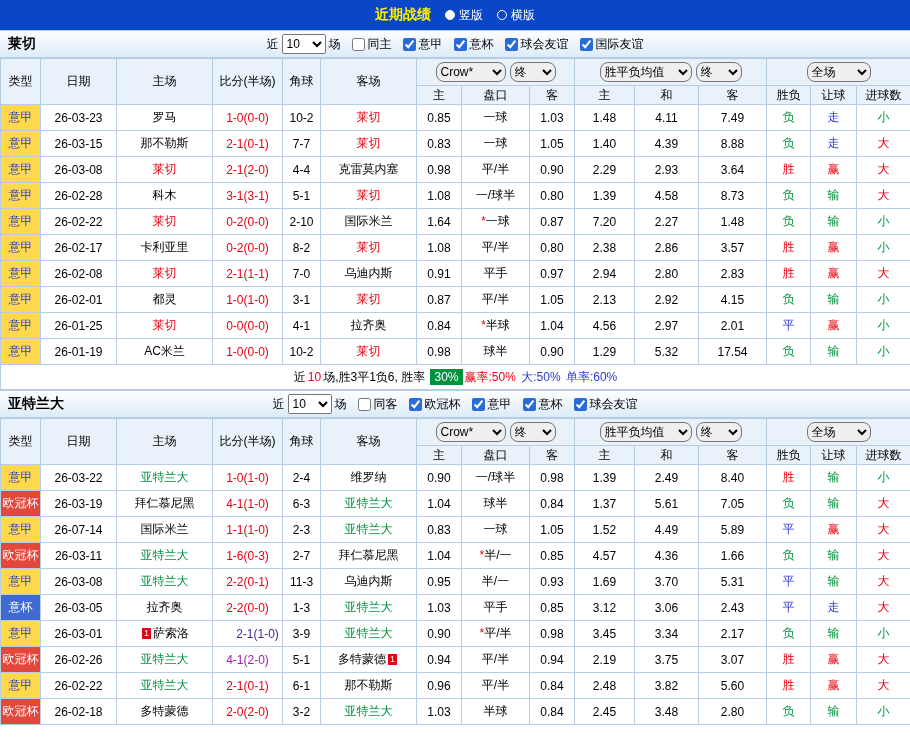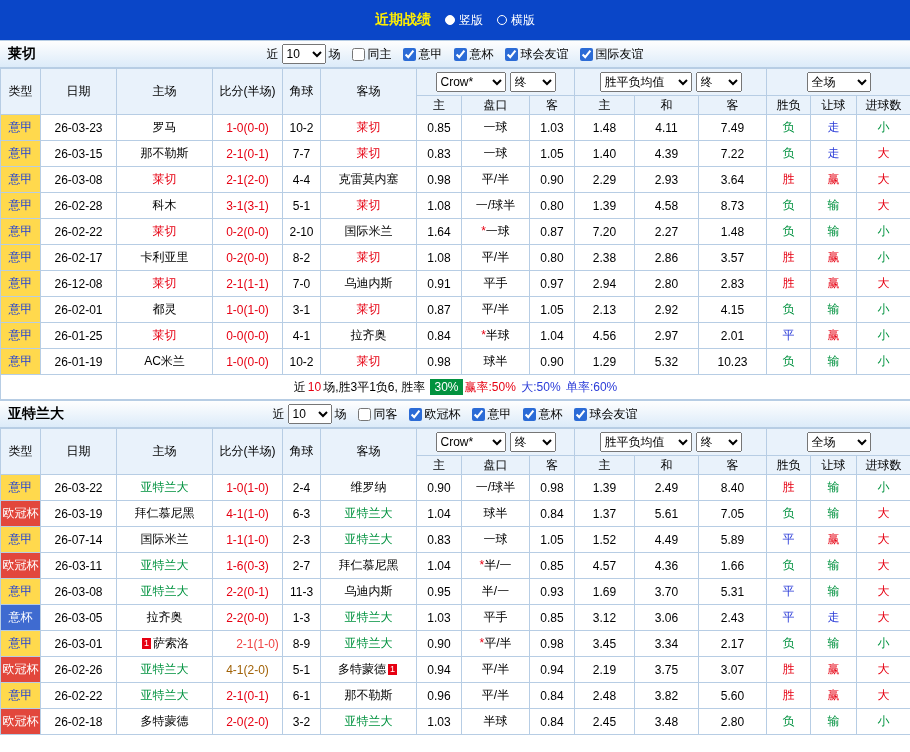--- a/index.html
+++ b/index.html
@@ -1,37 +1,37 @@
 <!DOCTYPE html>
 <html style="--border: #b7cde4; --header-bg: #e9f2fb;"><head>
 <meta charset="utf-8">
 <style>
   :root{ --border:#b7cde4; --header-bg:#e9f2fb; }
   *{box-sizing:border-box;}
   html,body{margin:0;padding:0;}
   body{width:910px;height:752px;overflow:hidden;background:#fff;
        font-family:"Liberation Sans","DejaVu Sans",sans-serif;font-size:12px;color:#000;}
-  .topbar{height:40px;display:flex;align-items:center;justify-content:center;gap:14px;background:#0a46c8;}
+  .topbar{height:30px;display:flex;align-items:center;justify-content:center;gap:14px;background:#0a46c8;}
   .topbar .title{font-size:14px;font-weight:bold;color:#ffef00;}
   .radio-opt{display:inline-flex;align-items:center;gap:4px;color:#fff;cursor:pointer;}
   .rdot{width:10px;height:10px;border:1px solid #fff;border-radius:50%;display:inline-block;background:transparent;}
   .rdot.sel{background:#fff;}
   .strip{height:28px;background:linear-gradient(#fefefe,#dcebf9);
          border-top:1px solid var(--border);border-bottom:1px solid var(--border);
          display:flex;align-items:center;position:relative;}
   .team-name{position:absolute;left:8px;font-weight:bold;font-size:14px;}
   .filters{margin:0 auto;display:flex;align-items:center;gap:3px;}
   .filters select,.grid select{font-size:12px;height:20px;vertical-align:middle;}
   .cb{display:inline-flex;align-items:center;margin-left:8px;cursor:pointer;}
   .cb input{width:13px;height:13px;margin:0 3px 0 0;accent-color:#2b6bd6;}
   table.grid{width:910px;border-collapse:collapse;table-layout:fixed;}
   .grid th,.grid td{border:1px solid var(--border);text-align:center;padding:0;white-space:nowrap;overflow:hidden;}
   .grid thead th{background:var(--header-bg);font-weight:normal;height:27px;}
   .grid thead tr:last-child th{height:19px;}
-  .grid select{margin:0 2px;}
+  .grid select{margin:0 2px;border-radius:8px;}
   .grid tbody td{height:26px;background:#fff;}
   .grid tfoot td{height:25px;background:#fff;}
   .badge{display:inline-block;color:#fff;font-size:9px;line-height:11px;min-width:9px;height:11px;
          margin:0 2px;vertical-align:1px;}
   .rate-box{color:#fff;padding:1px 4px;margin:0 4px;}
   .summary span{margin:0 1px;}
 </style>
 </head>
 <body>
 
@@ -141,21 +141,21 @@
           <td>26-03-15</td>
           <td><span>那不勒斯</span></td>
           <td style="color: rgb(230, 0, 18);">2-1(0-1)</td>
           <td>7-7</td>
           <td><span style="color: rgb(230, 0, 18);">莱切</span></td>
           <td>0.83</td>
           <td><span>一球</span></td>
           <td>1.05</td>
           <td>1.40</td>
           <td>4.39</td>
-          <td>7.22</td>
+          <td>8.88</td>
           <td style="color: rgb(1, 146, 63);">负</td>
           <td style="color: rgb(42, 59, 216);">走</td>
           <td style="color: rgb(230, 0, 18);">大</td>
         </tr>
         <tr>
           <td style="background: rgb(255, 217, 77); color: rgb(31, 63, 216);">意甲</td>
           <td>26-03-08</td>
           <td><span style="color: rgb(230, 0, 18);">莱切</span></td>
           <td style="color: rgb(230, 0, 18);">2-1(2-0)</td>
           <td>4-4</td>
@@ -216,21 +216,21 @@
           <td>0.80</td>
           <td>2.38</td>
           <td>2.86</td>
           <td>3.57</td>
           <td style="color: rgb(230, 0, 18);">胜</td>
           <td style="color: rgb(230, 0, 18);">赢</td>
           <td style="color: rgb(1, 146, 63);">小</td>
         </tr>
         <tr>
           <td style="background: rgb(255, 217, 77); color: rgb(31, 63, 216);">意甲</td>
-          <td>26-12-08</td>
+          <td>26-02-08</td>
           <td><span style="color: rgb(230, 0, 18);">莱切</span></td>
           <td style="color: rgb(230, 0, 18);">2-1(1-1)</td>
           <td>7-0</td>
           <td><span>乌迪内斯</span></td>
           <td>0.91</td>
           <td><span>平手</span></td>
           <td>0.97</td>
           <td>2.94</td>
           <td>2.80</td>
           <td>2.83</td>
@@ -277,21 +277,21 @@
           <td>26-01-19</td>
           <td><span>AC米兰</span></td>
           <td style="color: rgb(230, 0, 18);">1-0(0-0)</td>
           <td>10-2</td>
           <td><span style="color: rgb(230, 0, 18);">莱切</span></td>
           <td>0.98</td>
           <td><span>球半</span></td>
           <td>0.90</td>
           <td>1.29</td>
           <td>5.32</td>
-          <td>10.23</td>
+          <td>17.54</td>
           <td style="color: rgb(1, 146, 63);">负</td>
           <td style="color: rgb(1, 146, 63);">输</td>
           <td style="color: rgb(1, 146, 63);">小</td>
         </tr>
       </tbody>
       <tfoot>
         <tr>
           <td class="summary" colspan="15"><span>近</span><span style="color: rgb(230, 0, 18);">10</span><span>场,胜3平1负6, 胜率 </span><span class="rate-box" style="background: rgb(1, 146, 63);">30%</span><span style="color: rgb(230, 0, 18);">赢率:50%</span><span style="color: rgb(42, 59, 216);"> 大:50%</span><span style="color: rgb(42, 59, 216);"> 单率:60%</span></td>
         </tr>
       </tfoot>
@@ -466,38 +466,38 @@
           <td>3.06</td>
           <td>2.43</td>
           <td style="color: rgb(42, 59, 216);">平</td>
           <td style="color: rgb(42, 59, 216);">走</td>
           <td style="color: rgb(230, 0, 18);">大</td>
         </tr>
         <tr>
           <td style="background: rgb(255, 217, 77); color: rgb(31, 63, 216);">意甲</td>
           <td>26-03-01</td>
           <td><span class="badge" style="background: rgb(230, 0, 18);">1</span><span>萨索洛</span></td>
-          <td style="color: #ef4444; padding-left: 20px;">2-1(1-0)</td>
-          <td>8-9</td>
+          <td style="color: #4c1d95; padding-left: 20px;">2-1(1-0)</td>
+          <td>3-9</td>
           <td><span style="color: rgb(1, 146, 63);">亚特兰大</span></td>
           <td>0.90</td>
           <td><span class="star" style="color: rgb(230, 0, 18);">*</span><span>平/半</span></td>
           <td>0.98</td>
           <td>3.45</td>
           <td>3.34</td>
           <td>2.17</td>
           <td style="color: rgb(1, 146, 63);">负</td>
           <td style="color: rgb(1, 146, 63);">输</td>
           <td style="color: rgb(1, 146, 63);">小</td>
         </tr>
         <tr>
           <td style="background: rgb(226, 71, 60); color: rgb(255, 255, 255);">欧冠杯</td>
           <td>26-02-26</td>
           <td><span style="color: rgb(1, 146, 63);">亚特兰大</span></td>
-          <td style="color: #a16207;">4-1(2-0)</td>
+          <td style="color: #a21caf;">4-1(2-0)</td>
           <td>5-1</td>
           <td><span>多特蒙德</span><span class="badge" style="background: rgb(230, 0, 18);">1</span></td>
           <td>0.94</td>
           <td><span>平/半</span></td>
           <td>0.94</td>
           <td>2.19</td>
           <td>3.75</td>
           <td>3.07</td>
           <td style="color: rgb(230, 0, 18);">胜</td>
           <td style="color: rgb(230, 0, 18);">赢</td>

